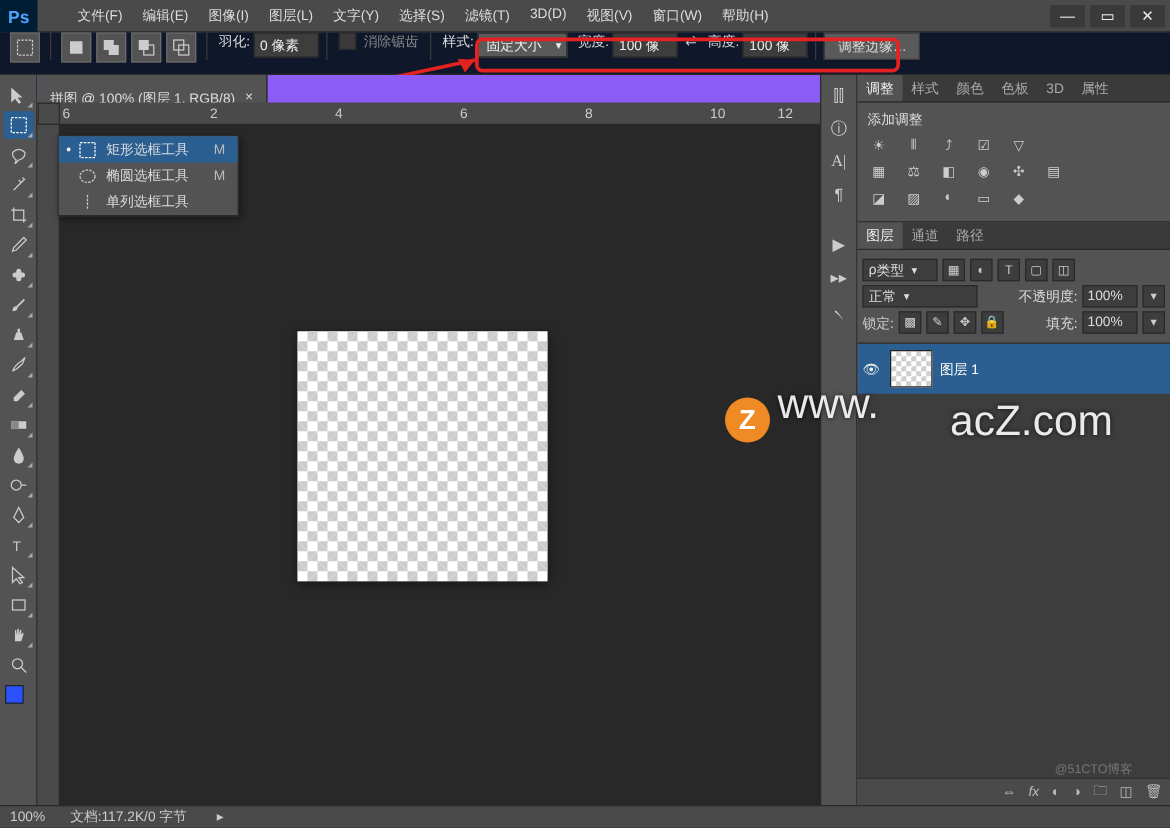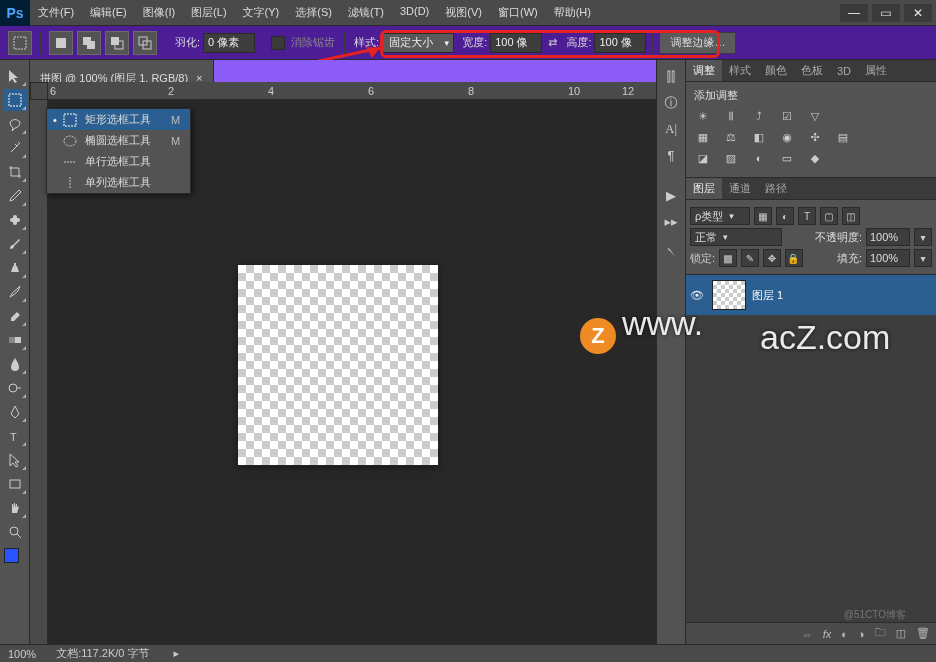--- a/index.html
+++ b/index.html
@@ -1,23 +1,23 @@
 <!DOCTYPE html>
 <html><head>
 <meta charset="utf-8">
 <style>
 * { margin:0; padding:0; box-sizing:border-box; font-family:"Microsoft YaHei",sans-serif; font-size:11px; user-select:none; }
 body { background:#535353; width:936px; height:662px; overflow:hidden; position:relative; color:#ccc; }
 .titlebar { height:26px; background:#4a4a4a; display:flex; align-items:center; border-bottom:1px solid #2a2a2a; }
 .ps-logo { width:30px; height:26px; background:#001e33; color:#4fa3ff; font-weight:bold; font-size:14px; display:flex; align-items:center; justify-content:center; }
-.menubar { display:flex; flex:1; }
+.menubar { display:flex; flex:1;padding-left:24px; }
 .menubar span { padding:0 8px; color:#ddd; cursor:default; }
 .winctrl { margin-left:auto; display:flex; }
 .winctrl div { width:28px; height:18px; background:#3a3a3a; margin-right:4px; color:#eee; display:flex; align-items:center; justify-content:center; font-size:12px; }
-.optionsbar { height:34px; background:#4c1d95; display:flex; align-items:center; padding:0 6px; border-bottom:1px solid #2a2a2a; position:relative; }
+.optionsbar { height:34px; background:#0f172a; display:flex; padding:0 6px; border-bottom:1px solid #2a2a2a; position:relative; }
 .opt-icon { width:24px; height:24px; border:1px solid #6a6a6a; margin:0 2px; display:flex; align-items:center; justify-content:center; background:#535353; }
 .opt-icon svg { display:block; }
 .opt-sep { width:1px; height:22px; background:#3a3a3a; margin:0 6px; }
 .opt-label { color:#ddd; margin:0 3px; }
 .opt-input { background:#3d3d3d; border:1px solid #2a2a2a; color:#eee; height:20px; padding:0 4px; width:52px; }
 .opt-select { background:#5a5a5a; border:1px solid #2a2a2a; color:#eee; height:20px; padding:0 4px 0 6px; width:72px; display:flex; align-items:center; position:relative; }
 .opt-select::after { content:"▾"; position:absolute; right:4px; font-size:9px; }
 .opt-check { width:14px; height:14px; background:#3a3a3a; border:1px solid #2a2a2a; margin:0 3px; }
 .opt-btn { background:#5a5a5a; border:1px solid #3a3a3a; color:#ddd; height:22px; padding:0 10px; display:flex; align-items:center; }
 .red-box { position:absolute; border:3px solid #e52222; border-radius:6px; pointer-events:none; }
@@ -436,30 +436,20 @@
           <ellipse cx="7" cy="7" rx="6" ry="5" fill="none" stroke="#ccc" stroke-dasharray="2,1"></ellipse>
         </svg>
       </span>
     <span>椭圆选框工具</span>
       <span class="sc">M</span>
   </div>
   <div class="flyout-row">
     <span style="width:8px"></span>
     <span class="ic">
         <svg width="14" height="14">
-          <line x1="1" y1="7" x2="13" y2="7" stroke="#ccc" stroke-dasharray="2,1"></line>
-        </svg>
-      </span>
-    <span>单行选框工具</span>
-      <span class="sc"></span>
-  </div>
-  <div class="flyout-row">
-    <span style="width:8px"></span>
-    <span class="ic">
-        <svg width="14" height="14">
           <line x1="7" y1="1" x2="7" y2="13" stroke="#ccc" stroke-dasharray="2,1"></line>
         </svg>
       </span>
     <span>单列选框工具</span>
       <span class="sc"></span>
   </div>
 </div>
 
 <div class="wm-z" style="left:580px; top:318px">Z</div>
 <div class="watermark" style="left:622px; top:304px">www.</div>

